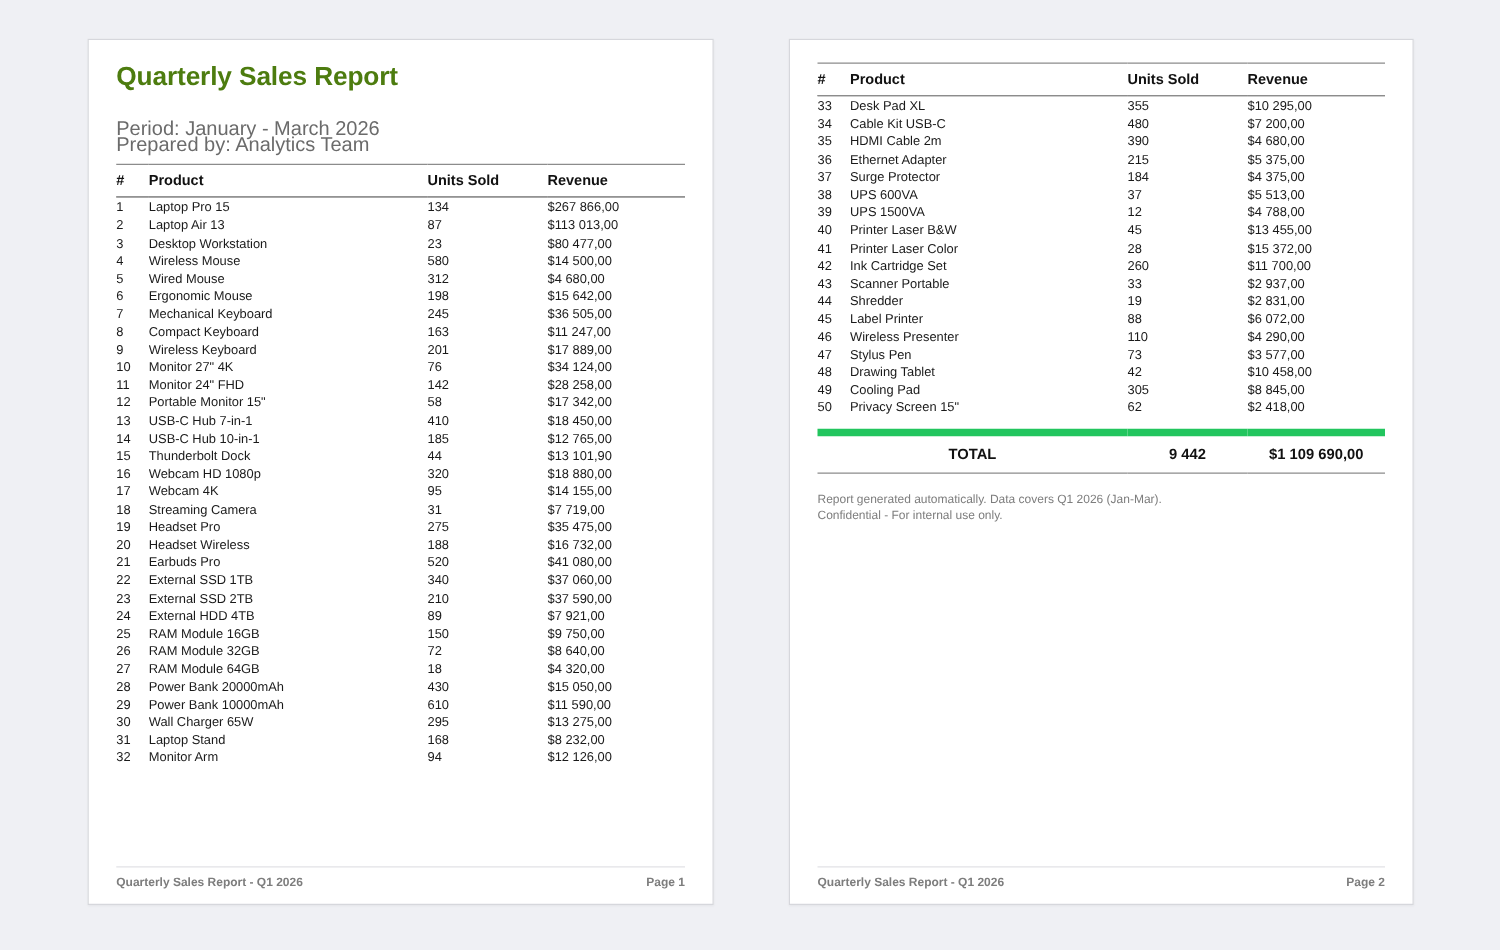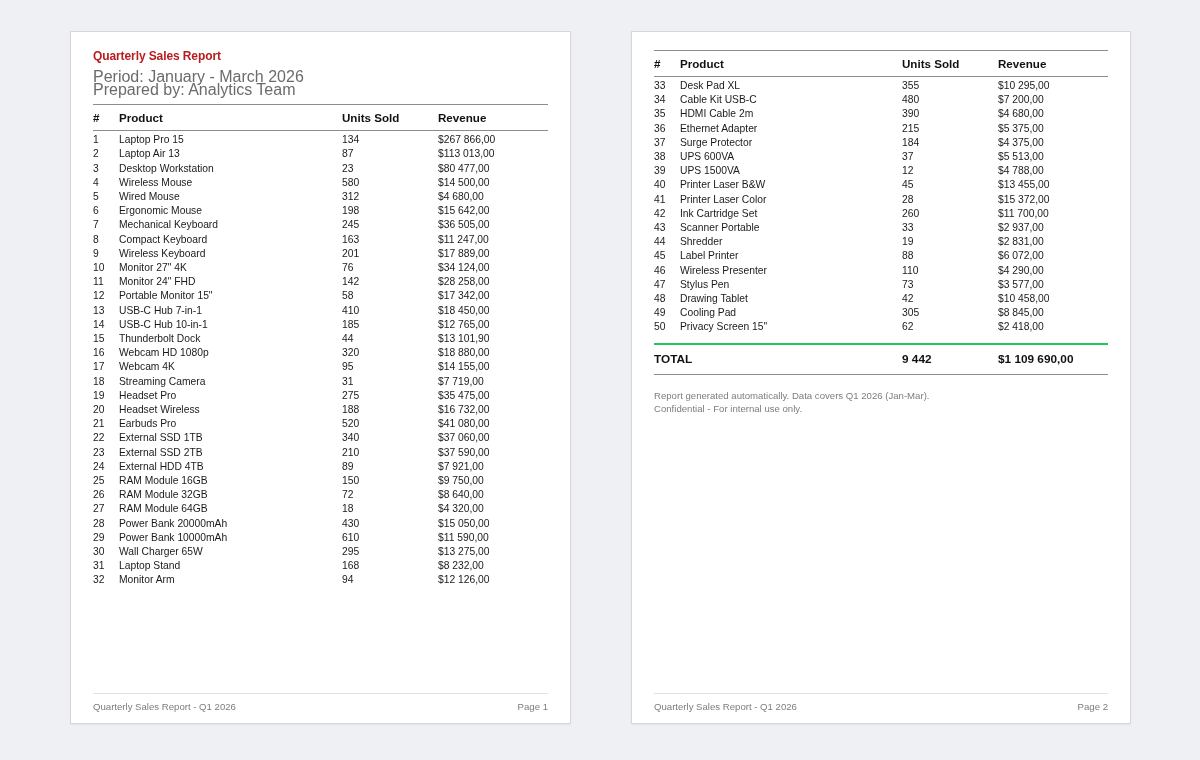--- a/index.html
+++ b/index.html
@@ -32,25 +32,25 @@
 
   .page-inner {
     position: absolute;
     left: 22px;
     right: 22px;
     top: 18px;
     bottom: 0;
   }
 
   .doc-title {
-    font-size: 12px;
+    font-size: 21px;
     font-weight: bold;
-    color: #b91c1c;
+    color: #4d7c0f;
     letter-spacing: -0.1px;
-    margin: 0 0 7px 0;
+    margin: 0 0 24px 0;
     line-height: 1.1;
   }
   .meta-line {
     font-size: 16px;
     color: #6b6b6b;
     line-height: 13px;
     white-space: nowrap;
   }
 
   .tbl {
@@ -89,24 +89,25 @@
     overflow: hidden;
   }
   .tbody-row:first-child td { padding-top: 2px; }
 
   .total-wrap { margin-top: 8px; }
   .total-row td {
     font-size: 11.8px;
     font-weight: bold;
     color: #111111;
     padding: 7px 0 8px 0;
-    border-top: 2px solid #22c55e;
+    border-top: 6px solid #22c55e;
     border-bottom: 1px solid #8c8c8c;
     line-height: 14px;
     white-space: nowrap;
+    text-align: center;
   }
 
   .notes { margin-top: 14px; }
   .note-line {
     font-size: 9.6px;
     color: #7d7d7d;
     line-height: 13px;
     white-space: nowrap;
   }
 
@@ -118,20 +119,21 @@
     border-top: 1px solid #e2e2e6;
     padding-top: 7px;
     display: flex;
     justify-content: space-between;
     align-items: baseline;
   }
   .footer-text {
     font-size: 9.6px;
     color: #7d7d7d;
     white-space: nowrap;
+    font-weight: bold;
   }
   .tbl-spacer { height: 8px; }
 </style>
 </head>
 <body>
 
 <div id="viewport">
 
   <div class="page" id="page-1">
     <div class="page-inner">

